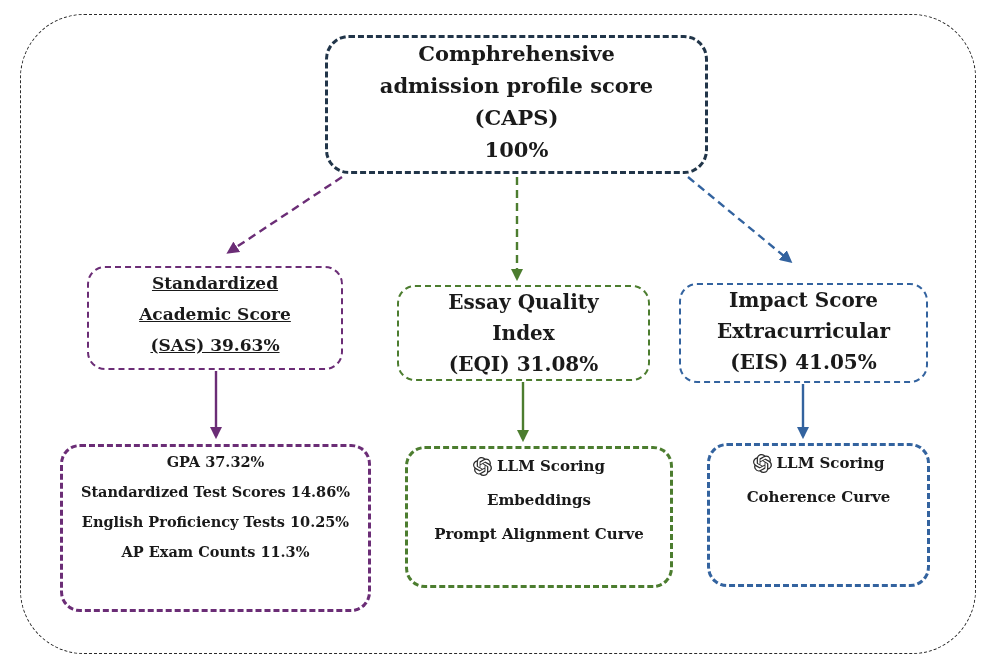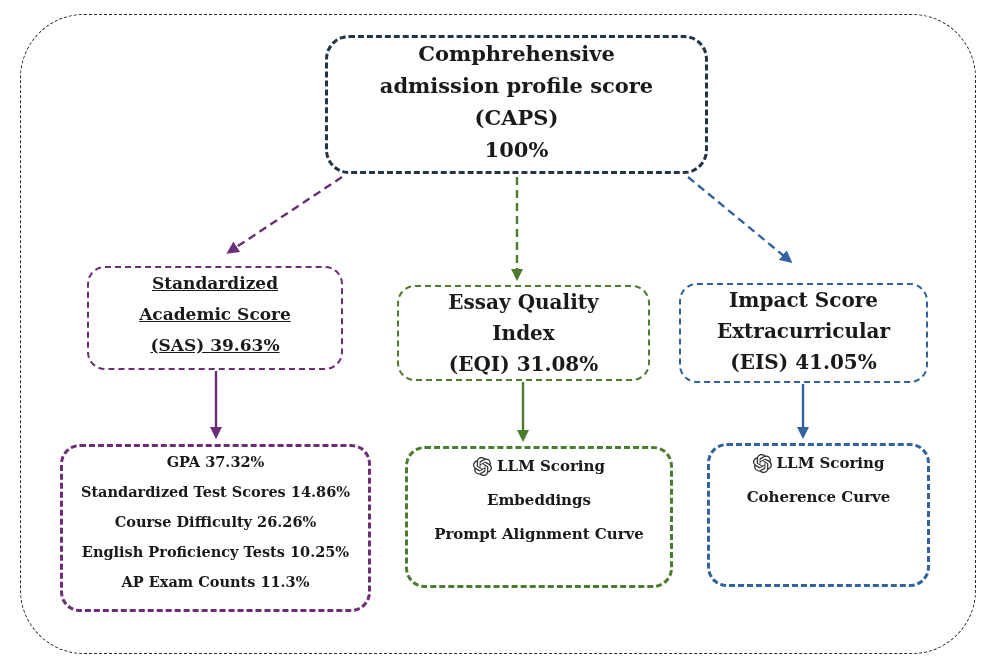--- a/index.html
+++ b/index.html
@@ -139,21 +139,20 @@
 
   <div class="node eis">
     <div class="line">Impact Score</div>
     <div class="line">Extracurricular</div>
     <div class="line">(EIS) 41.05%</div>
   </div>
 
   <div class="node sas-leaf">
     <div class="line">GPA 37.32%</div>
     <div class="line">Standardized Test Scores 14.86%</div>
-    <div class="line">Course Difficulty 26.26%</div>
     <div class="line">English Proficiency Tests 10.25%</div>
     <div class="line">AP Exam Counts 11.3%</div>
   </div>
 
   <div class="node eqi-leaf">
     <div class="line icon-row">
       <span class="openai-icon">
         <svg viewBox="0 0 24 24">
             <path d="M22.2819 9.8211a5.9847 5.9847 0 0 0-.5157-4.9108 6.0462 6.0462 0 0 0-6.5098-2.9A6.0651 6.0651 0 0 0 4.9807 4.1818a5.9847 5.9847 0 0 0-3.9977 2.9 6.0462 6.0462 0 0 0 .7427 7.0966 5.98 5.98 0 0 0 .511 4.9107 6.051 6.051 0 0 0 6.5146 2.9001A5.9847 5.9847 0 0 0 13.2599 24a6.0557 6.0557 0 0 0 5.7718-4.2058 5.9894 5.9894 0 0 0 3.9977-2.9001 6.0557 6.0557 0 0 0-.7475-7.073zm-9.022 12.6081a4.4755 4.4755 0 0 1-2.8764-1.0408l.1419-.0804 4.7783-2.7582a.7948.7948 0 0 0 .3927-.6813v-6.7369l2.02 1.1686a.071.071 0 0 1 .038.0615v5.5826a4.504 4.504 0 0 1-4.4945 4.4849zm-9.6607-4.1254a4.4708 4.4708 0 0 1-.5346-3.0137l.142.0852 4.783 2.7582a.7712.7712 0 0 0 .7806 0l5.8428-3.3685v2.3324a.0804.0804 0 0 1-.0332.0615L9.74 19.9502a4.4992 4.4992 0 0 1-6.1408-1.6464zM2.3408 7.8956a4.485 4.485 0 0 1 2.3655-1.9728V11.6a.7664.7664 0 0 0 .3879.6765l5.8144 3.3543-2.0201 1.1685a.0757.0757 0 0 1-.071 0l-4.8303-2.7865A4.504 4.504 0 0 1 2.3408 7.8956zm16.5963 3.8558L13.1038 8.364 15.1192 7.2a.0757.0757 0 0 1 .071 0l4.8303 2.7913a4.4944 4.4944 0 0 1-.6765 8.1042v-5.6772a.79.79 0 0 0-.407-.667zm2.0107-3.0231l-.142-.0852-4.7735-2.7818a.7759.7759 0 0 0-.7854 0L9.409 9.2297V6.8974a.0662.0662 0 0 1 .0284-.0615l4.8303-2.7866a4.4992 4.4992 0 0 1 6.6802 4.66zM8.3065 12.863l-2.02-1.1638a.0804.0804 0 0 1-.038-.0567V6.0742a4.4992 4.4992 0 0 1 7.3757-3.4537l-.142.0805L8.704 5.459a.7948.7948 0 0 0-.3927.6813zm1.0976-2.3654l2.602-1.4998 2.6069 1.4998v2.9994l-2.5974 1.4997-2.6067-1.4997z"></path>
           </svg>

